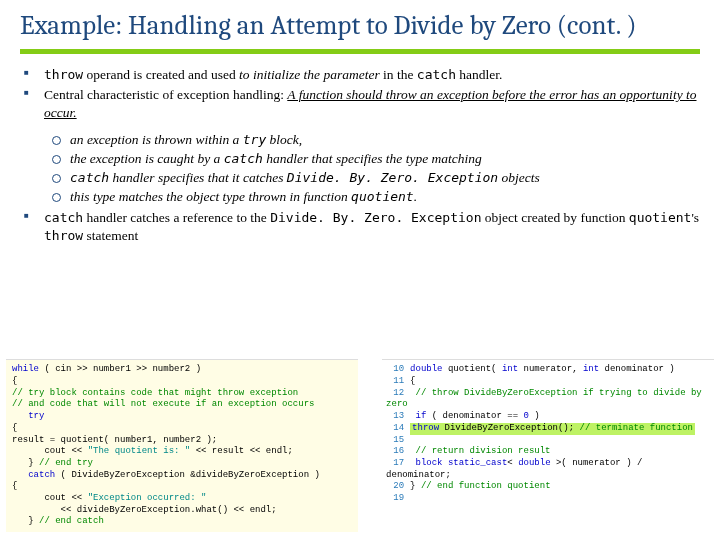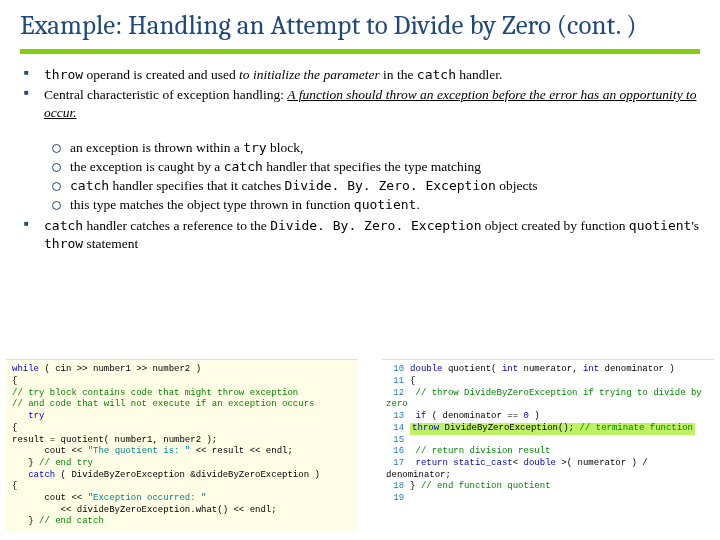--- a/index.html
+++ b/index.html
@@ -36,21 +36,21 @@
     margin-bottom: 2px;
   }
   ul.top > li::before {
     content: "■";
     position: absolute;
     left: 4px;
     top: 2px;
     font-size: 8px;
     color: #1f497d;
   }
-  ul.sub { list-style: none; padding-left: 0; margin-top: 16px; }
+  ul.sub { list-style: none; padding-left: 0; margin-top: 8px; font-style: italic; }
   ul.sub > li {
     position: relative;
     padding-left: 26px;
     margin-bottom: 1px;
   }
   ul.sub > li::before {
     content: "";
     position: absolute;
     left: 8px;
     top: 5px;
@@ -143,17 +143,17 @@
     <div>&nbsp;&nbsp;&nbsp;} <span class="cm">// end catch</span></div>
   </div>
   <div class="code-right">
     <div><span class="ln">10</span><span class="kw">double</span><span> quotient( </span><span class="kw">int</span><span> numerator, </span><span class="kw">int</span><span> denominator )</span></div>
     <div><span class="ln">11</span><span>{</span></div>
     <div><span class="ln">12</span><span class="cm">   // throw DivideByZeroException if trying to divide by zero</span></div>
     <div><span class="ln">13</span><span class="kw">   if</span><span> ( denominator == </span><span class="kw">0</span><span> )</span></div>
     <div><span class="ln">14</span><span class="hl"><span class="kw">      throw</span><span> DivideByZeroException(); </span><span class="cm">// terminate function</span></span></div>
     <div><span class="ln">15</span></div>
     <div><span class="ln">16</span><span class="cm">   // return division result</span></div>
-    <div><span class="ln">17</span><span class="kw">   return static_cast</span><span>&lt; </span><span class="kw">double</span><span> &gt;( numerator ) / denominator;</span></div>
-    <div><span class="ln">18</span><span>} </span><span class="cm">// end function quotient</span></div>
+    <div><span class="ln">17</span><span class="kw">   block static_cast</span><span>&lt; </span><span class="kw">double</span><span> &gt;( numerator ) / denominator;</span></div>
+    <div><span class="ln">20</span><span>} </span><span class="cm">// end function quotient</span></div>
     <div><span class="ln">19</span></div>
   </div>
 </div>
 
 </body></html>

